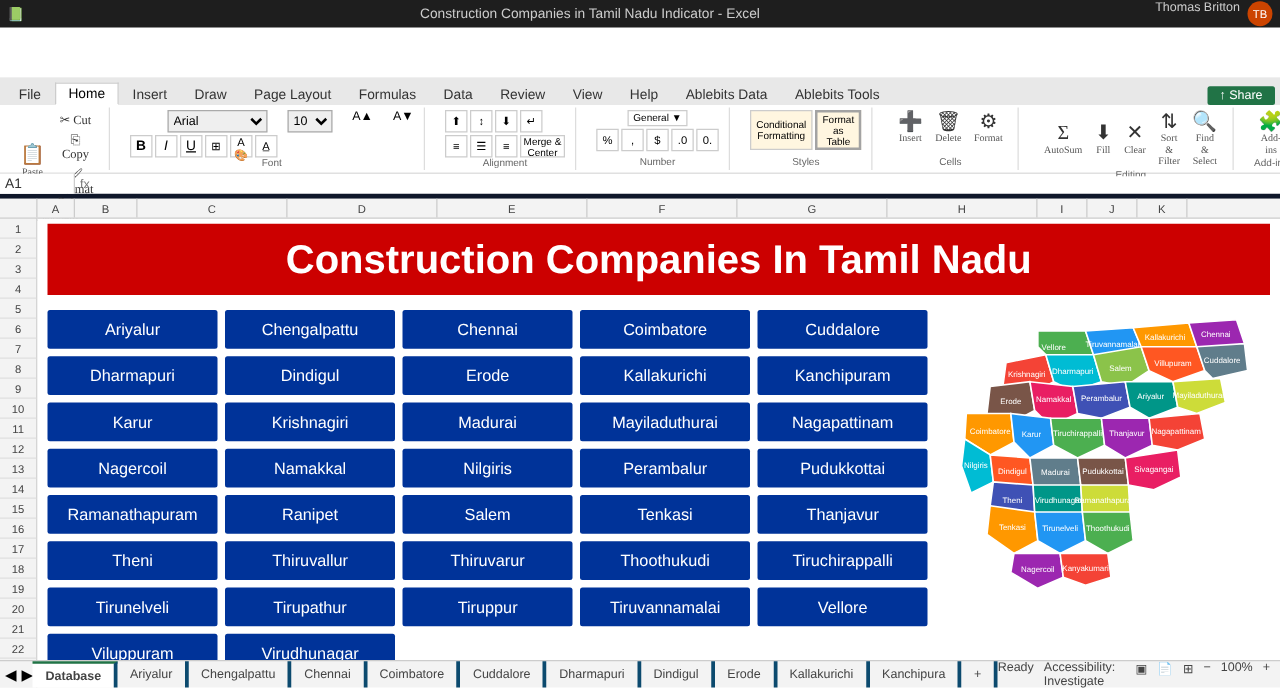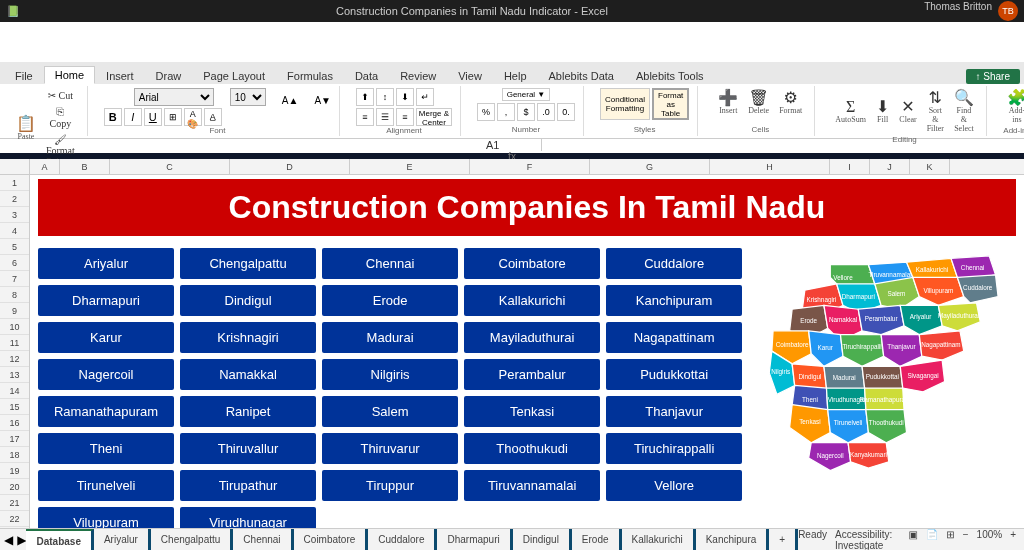--- a/index.html
+++ b/index.html
@@ -76,36 +76,35 @@
     .ribbon-group-btns { display: flex; gap: 2px; align-items: center; }
     .rb { 
       background: none; border: none; cursor: pointer; font-size: 9px; 
       display: flex; flex-direction: column; align-items: center; color: #333;
       padding: 2px 4px;
       font-family: Liberation Serif, serif;
     }
     .rb-icon { font-size: 16px; line-height: 1; }
     .rb-label { font-size: 8px; color: #555; }
     .font-box {
-      display: flex; align-items: flex-end; gap: 16px; padding-left: 30px;
+      display: flex; align-items: flex-start; gap: 16px; padding-left: 30px;
     }
     .font-select {
       width: 80px; height: 18px; font-size: 10px; border: 1px solid #aaa;
     }
     .font-size-select {
       width: 36px; height: 18px; font-size: 10px; border: 1px solid #aaa;
     }
     .formula-bar {
       display: flex;
       align-items: center;
       height: 20px;
-      border-bottom: 6px solid #0f172a;
+      border-bottom: 4px solid #0f172a;
       background: #fff;
       font-size: 11px;
-      flex-direction: column;
     }
     .cell-name-box {
       width: 60px;
       border-right: 1px solid #ccc;
       padding: 0 4px;
       font-size: 11px;
       color: #333;
     }
     .formula-icon { padding: 0 4px; color: #777; font-size: 10px; }
     .formula-input { flex: 1; border: none; outline: none; font-size: 11px; padding-left: 4px; }

